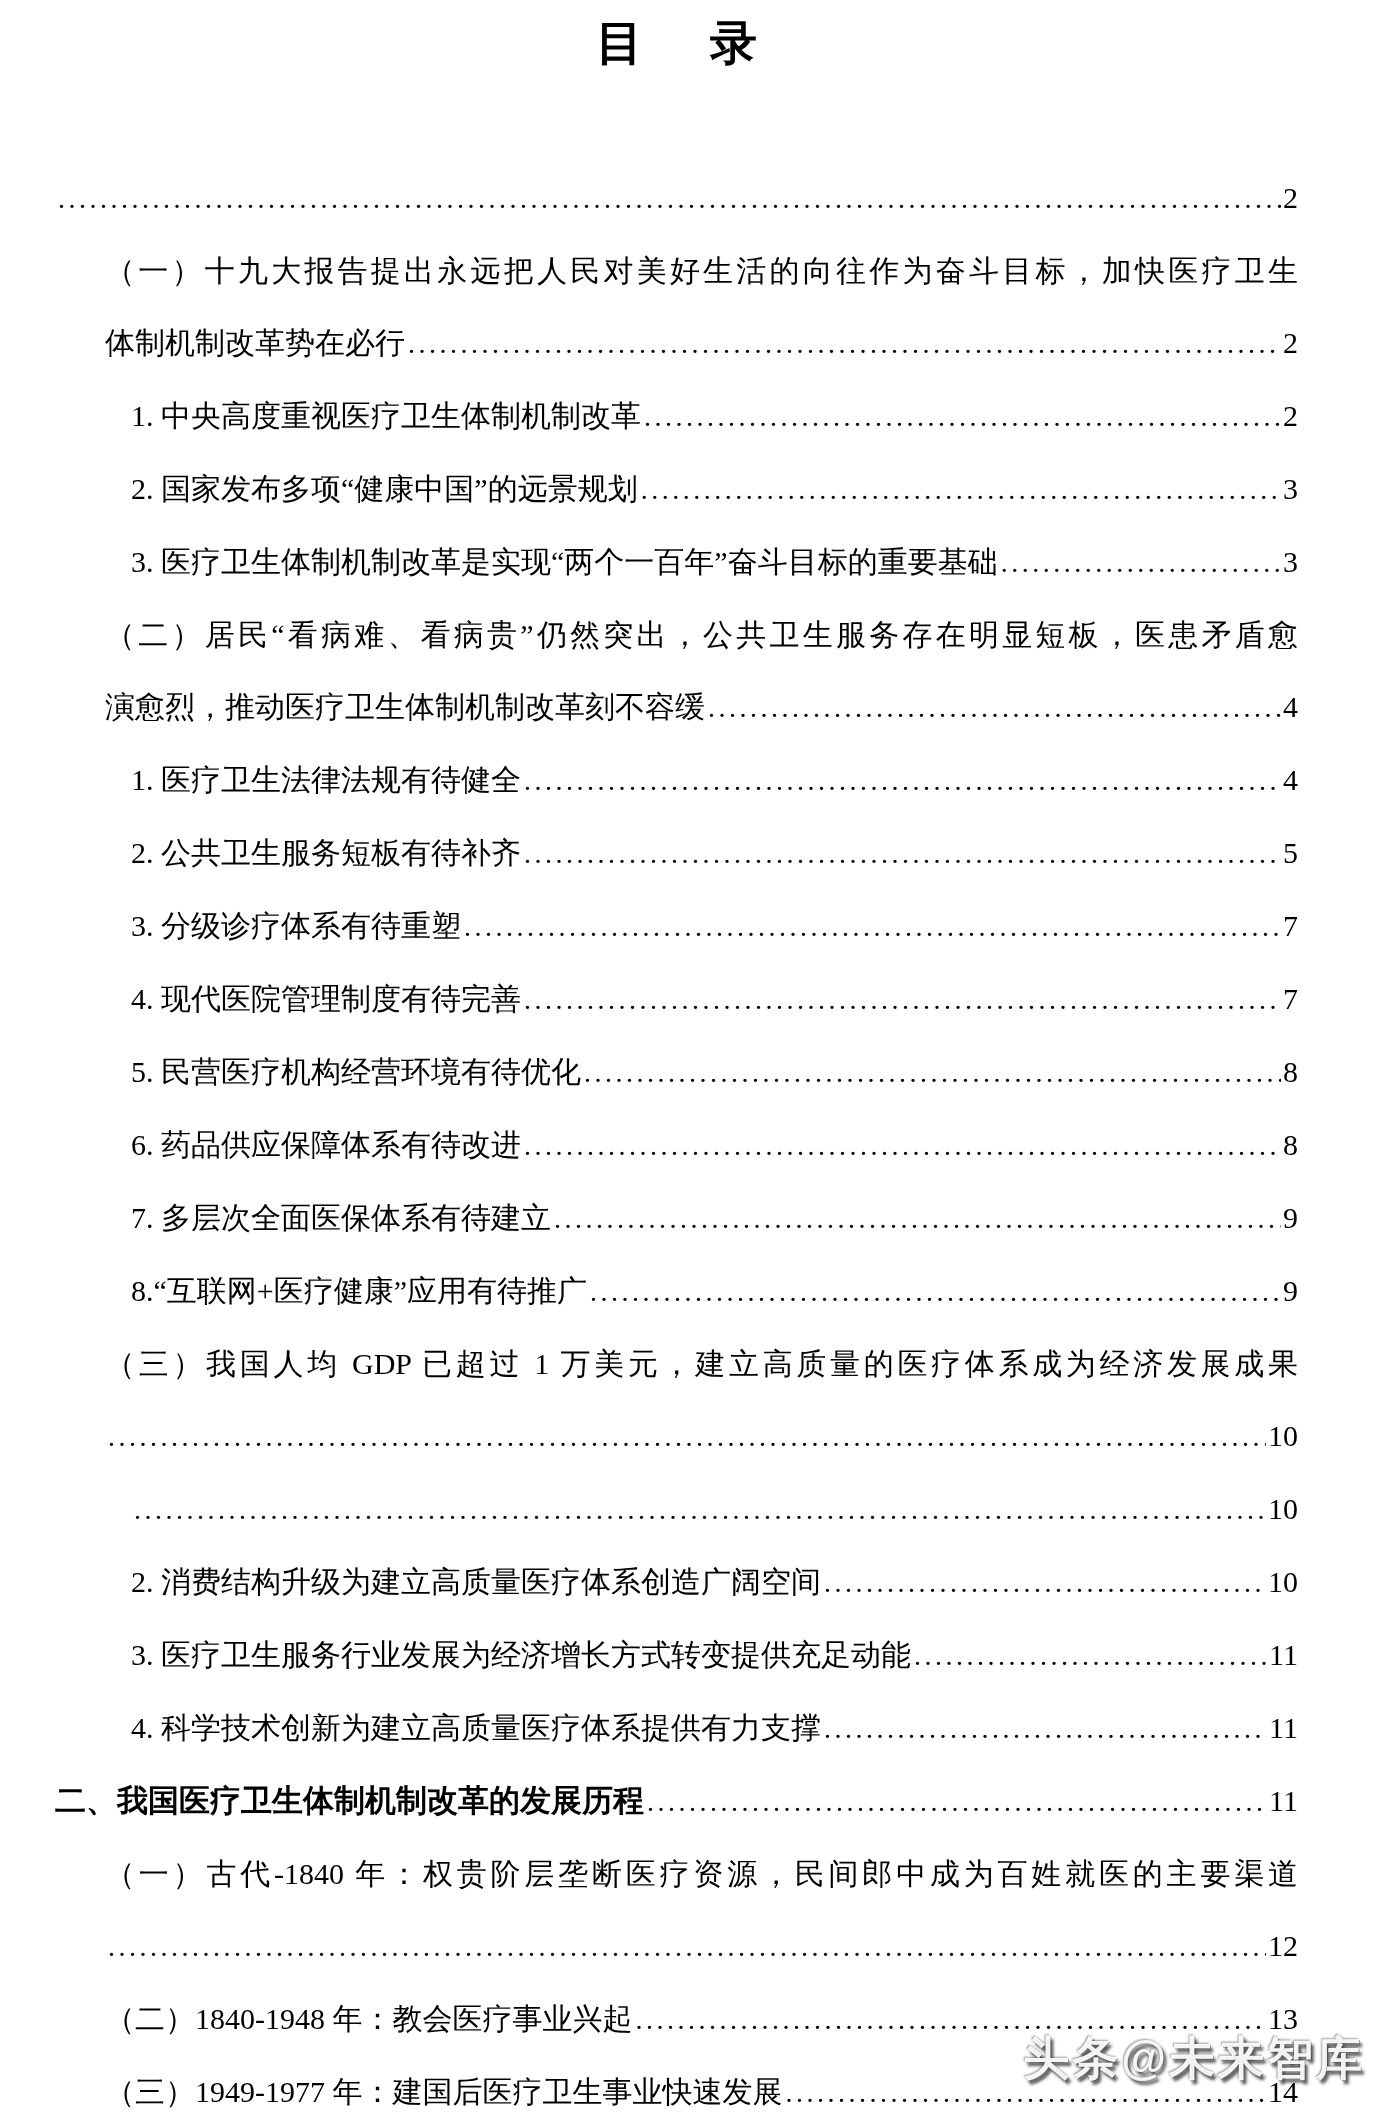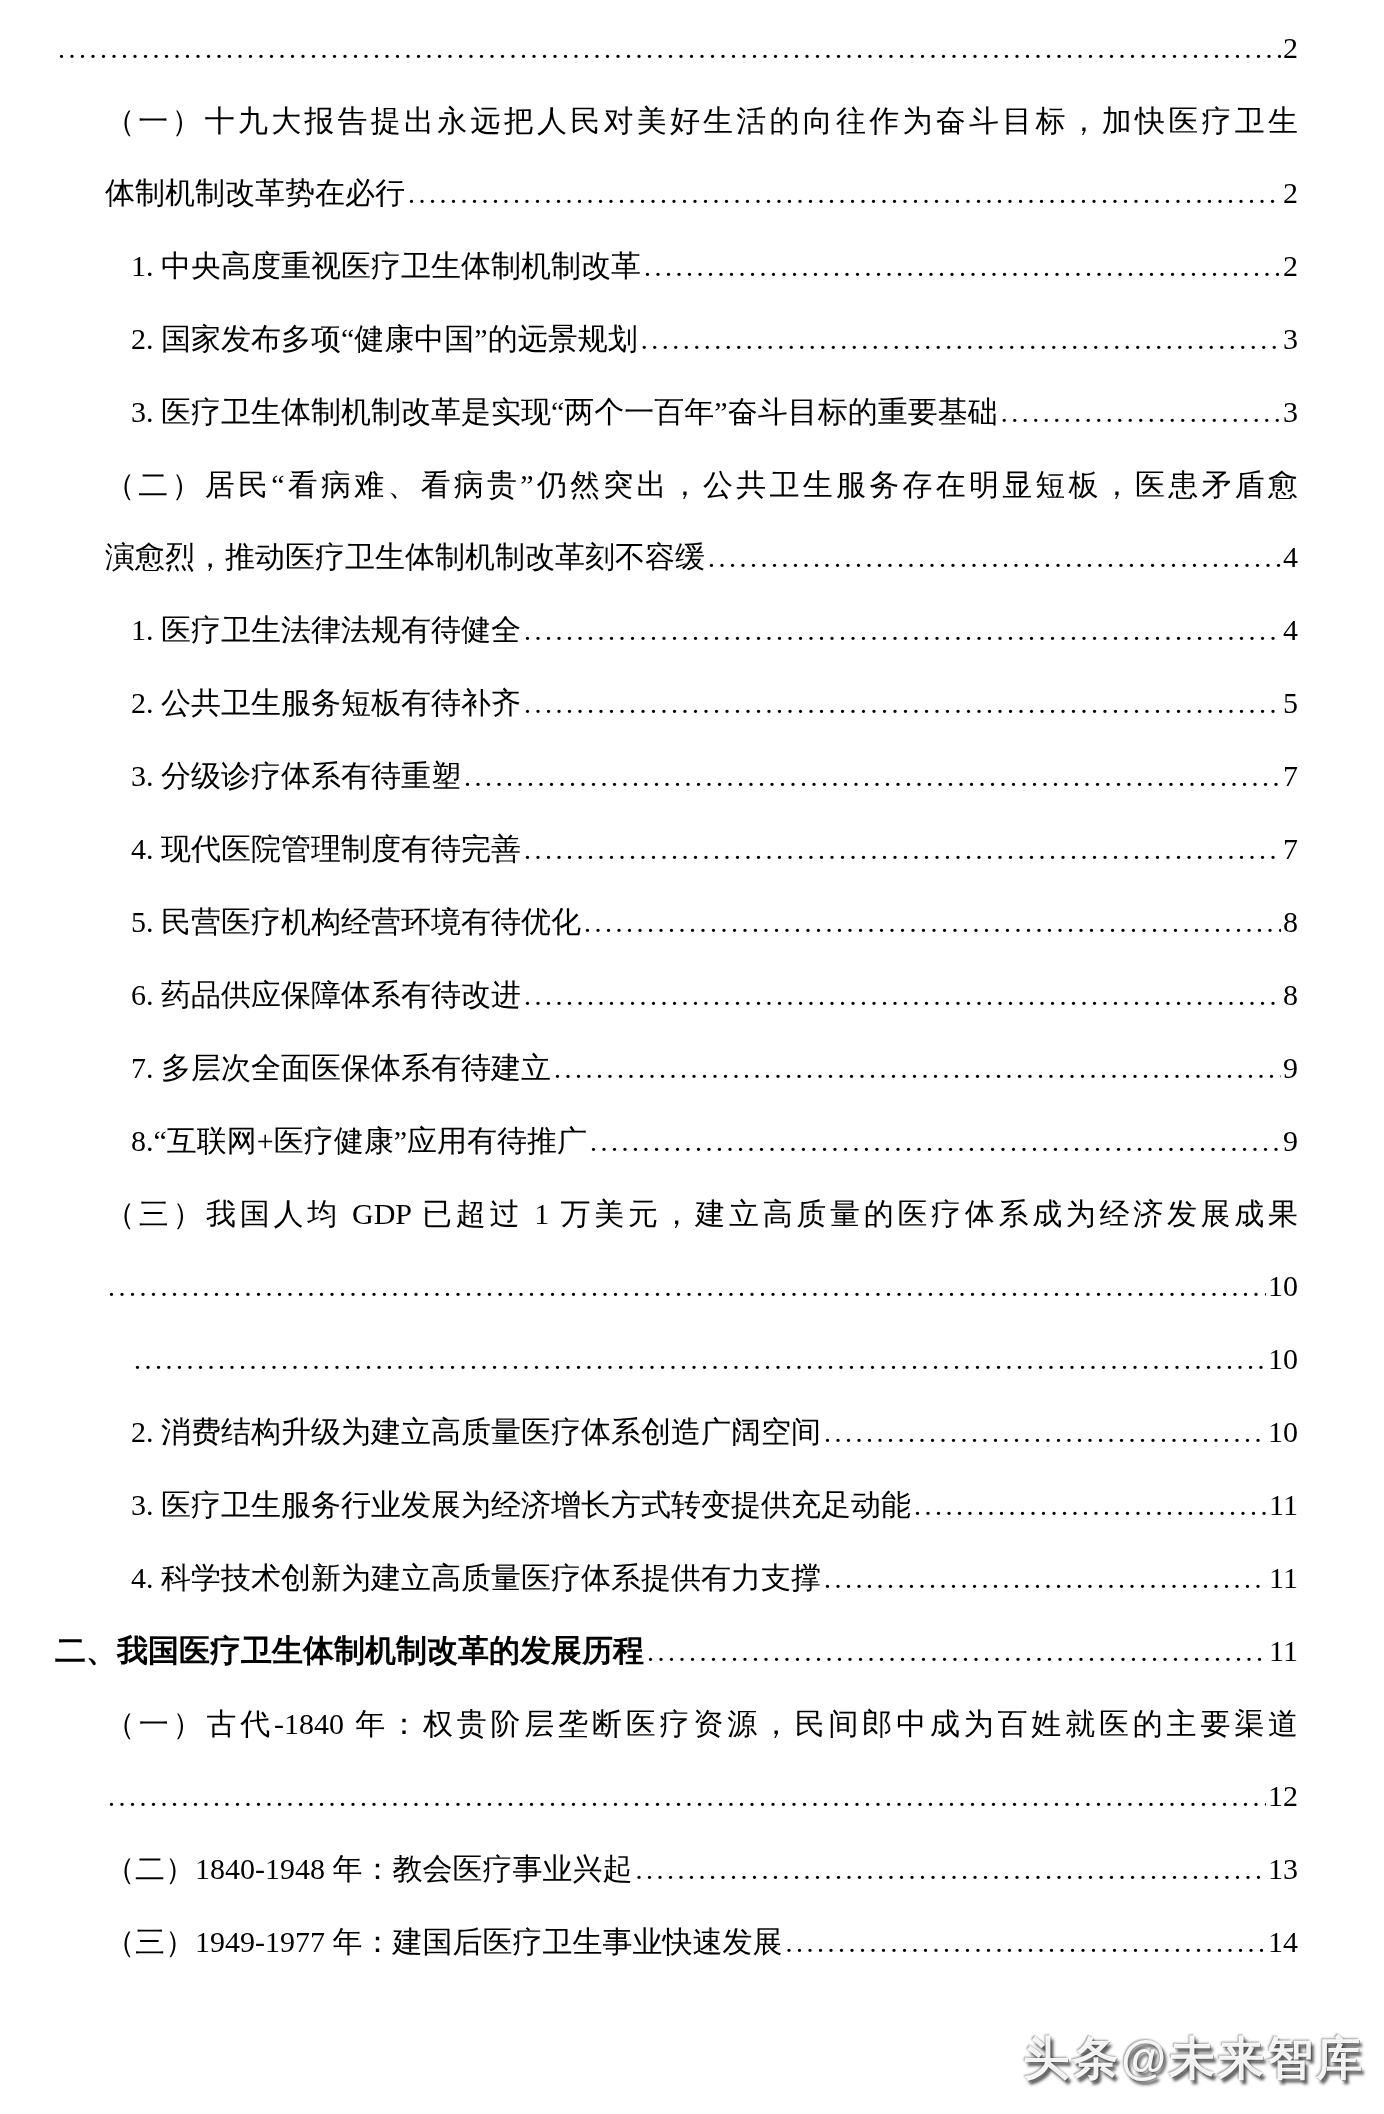--- a/index.html
+++ b/index.html
@@ -76,20 +76,21 @@
                  -1px -1px 2px rgba(40, 40, 40, 0.45),
                  1px 1px 0 rgba(40, 40, 40, 0.35);
     white-space: nowrap;
     margin-top: 32px;
   }
 </style>
 </head>
 <body>
 
 <div class="page">
+  <h1 class="doc-title">目　录</h1>
   <div class="entries">
       <div class="toc-entry level-1">
         <div class="toc-line">
           <span class="leader"></span>
           <span class="page-num">2</span>
         </div>
       </div>
       <div class="toc-entry level-2">
         <div class="toc-line">
           <span class="entry-text full">（一）十九大报告提出永远把人民对美好生活的向往作为奋斗目标，加快医疗卫生</span>

